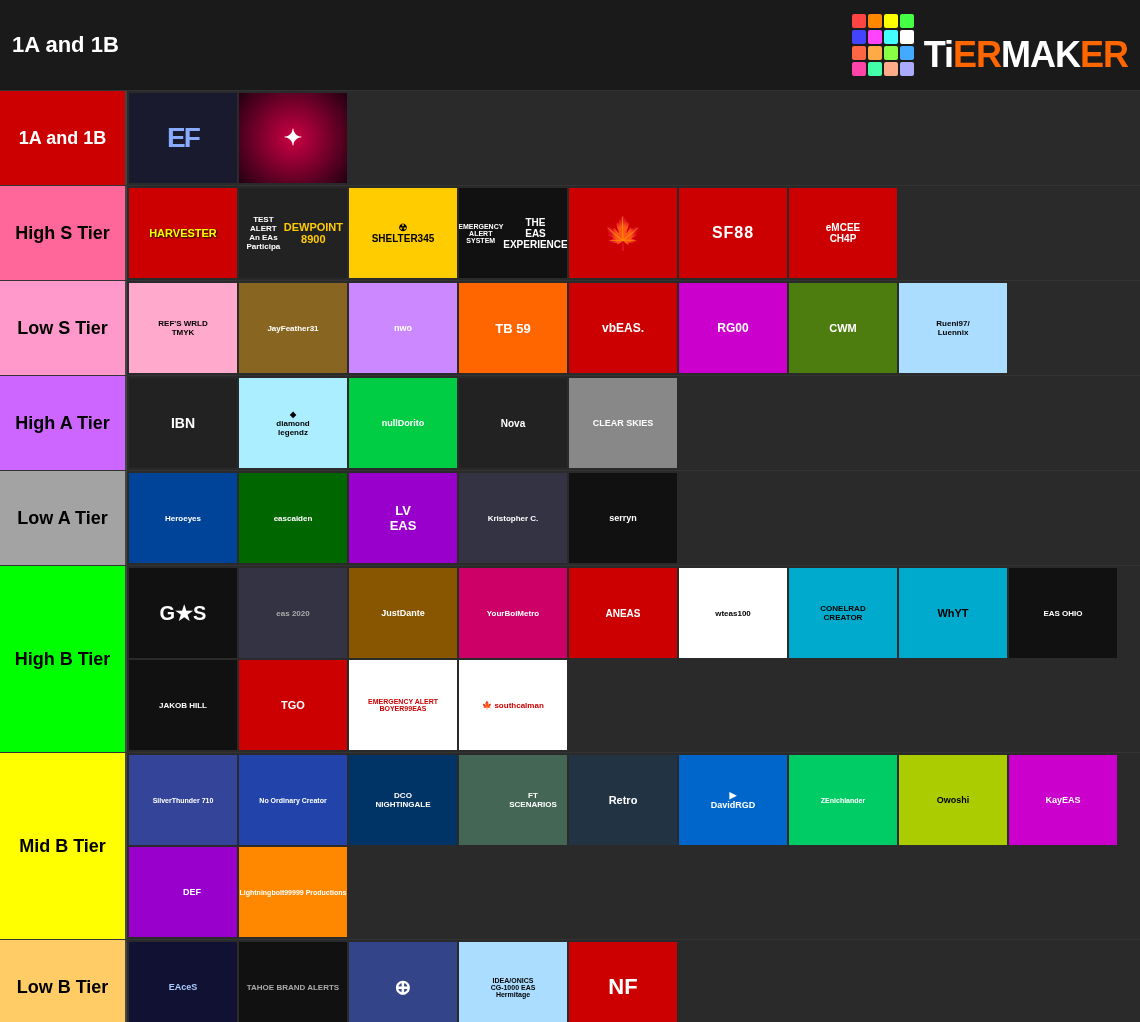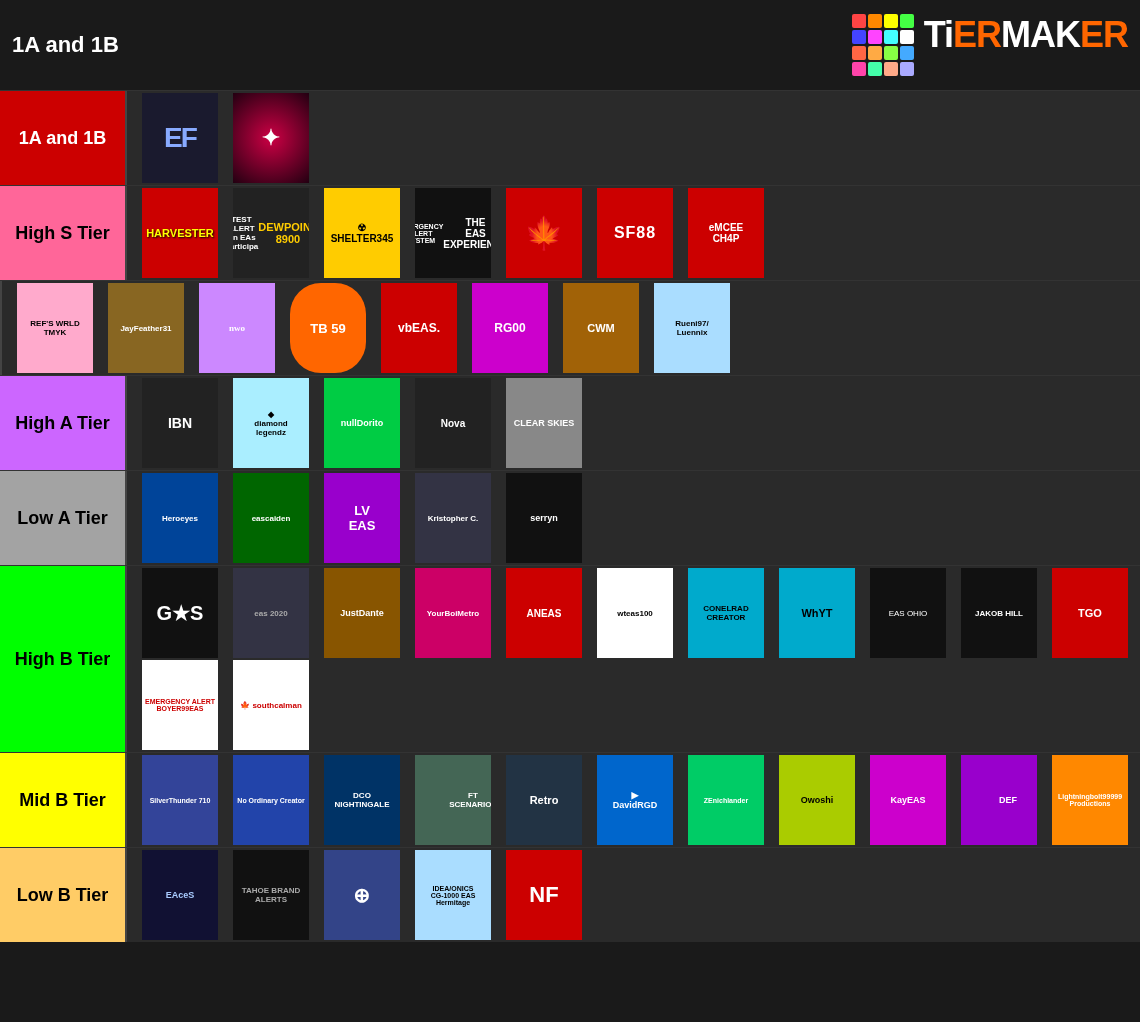--- a/index.html
+++ b/index.html
@@ -15,21 +15,21 @@
     .header {
       background: #1a1a1a;
       display: flex;
       align-items: center;
       justify-content: space-between;
       padding: 8px 12px;
       height: 90px;
     }
     .tiermaker-logo {
       display: flex;
-      align-items: flex-start;
+      align-items: flex-end;
       gap: 10px;
     }
     .logo-grid {
       display: grid;
       grid-template-columns: repeat(4, 14px);
       grid-template-rows: repeat(4, 14px);
       gap: 2px;
     }
     .logo-cell {
       width: 14px;
@@ -67,33 +67,32 @@
       display: flex;
       flex-wrap: wrap;
       flex: 1;
       background: #2a2a2a;
       border-left: 2px solid #444;
       align-items: center;
       padding: 2px;
       gap: 2px;
     }
     .tier-item {
-      width: 76px;
+      width: 108px;
       height: 90px;
       flex-shrink: 0;
       display: flex;
       align-items: center;
       justify-content: center;
       overflow: hidden;
       position: relative;
       font-size: 10px;
       color: white;
       text-align: center;
       font-weight: bold;
-      margin-left: 13px;
     }
     .item-dark { background: #111; color: white; }
   </style>
 </head>
 <body>
 
 <div class="tiermaker-container">
 
   <div class="header">
     <div style="color:white;font-size:22px;font-weight:bold;">1A and 1B</div>
@@ -135,28 +134,29 @@
       <div class="tier-item" style="background:#222;color:#fff;font-size:8px;text-align:center;padding:4px;">TEST ALERT<br>An EAs Participa<br><span style="font-size:11px;color:#ffcc00;font-weight:bold;">DEWPOINT<br>8900</span></div>
       <div class="tier-item" style="background:#ffcc00;color:#000;font-size:10px;font-weight:bold;text-align:center;">☢<br>SHELTER345</div>
       <div class="tier-item" style="background:#111;color:#fff;font-size:7px;text-align:center;padding:2px;">EMERGENCY ALERT SYSTEM<br><span style="font-size:10px;font-weight:bold;">THE<br>EAS<br>EXPERIENCE</span></div>
       <div class="tier-item" style="background:#cc0000;color:#fff;font-size:32px;">🍁</div>
       <div class="tier-item" style="background:#cc0000;color:#fff;font-size:16px;font-weight:900;letter-spacing:1px;">SF88</div>
       <div class="tier-item" style="background:#cc0000;color:#fff;font-size:10px;font-weight:bold;text-align:center;">eMCEE<br>CH4P</div>
     </div>
   </div>
 
   <div class="tier-row">
+    <div class="tier-label" style="background:#ff99cc;color:#000;">Low S Tier</div>
     <div class="tier-items">
       <div class="tier-item" style="background:#ffaacc;color:#000;font-size:8px;font-weight:bold;text-align:center;">REF'S WRLD<br>TMYK</div>
       <div class="tier-item" style="background:#886622;color:#fff;font-size:8px;font-weight:bold;text-align:center;">JayFeather31</div>
-      <div class="tier-item" style="background:#cc88ff;color:#fff;font-size:9px;font-weight:bold;text-align:center;font-family:Liberation Serif, serif;">nwo</div>
-      <div class="tier-item" style="background:#ff6600;color:#fff;font-size:13px;font-weight:900;text-align:center;border-radius:31px;">TB 59</div>
+      <div class="tier-item" style="background:#cc88ff;color:#fff;font-size:9px;font-weight:bold;text-align:center;">nwo</div>
+      <div class="tier-item" style="background:#ff6600;color:#fff;font-size:13px;font-weight:900;text-align:center;">TB 59</div>
       <div class="tier-item" style="background:#cc0000;color:#fff;font-size:12px;font-weight:bold;text-align:center;">vbEAS.</div>
       <div class="tier-item" style="background:#cc00cc;color:#fff;font-size:12px;font-weight:bold;text-align:center;">RG00</div>
-      <div class="tier-item" style="background:#a16207;color:#fff;font-size:11px;font-weight:bold;text-align:left;">CWM</div>
+      <div class="tier-item" style="background:#4d7c0f;color:#fff;font-size:11px;font-weight:bold;text-align:left;">CWM</div>
       <div class="tier-item" style="background:#aaddff;color:#000;font-size:8px;font-weight:bold;text-align:center;">Rueni97/<br>Luennix</div>
     </div>
   </div>
 
   <div class="tier-row">
     <div class="tier-label" style="background:#cc66ff;color:#000;">High A Tier</div>
     <div class="tier-items">
       <div class="tier-item" style="background:#222;color:#fff;font-size:14px;font-weight:bold;text-align:center;">IBN</div>
       <div class="tier-item" style="background:#aaeeff;color:#000;font-size:8px;font-weight:bold;text-align:center;">◆<br>diamond<br>legendz</div>
       <div class="tier-item" style="background:#00cc44;color:#fff;font-size:9px;font-weight:bold;text-align:center;">nullDorito</div>
@@ -180,21 +180,21 @@
     <div class="tier-label" style="background:#00ff00;color:#000;">High B Tier</div>
     <div class="tier-items" style="flex-wrap:wrap;">
       <div class="tier-item" style="background:#111;color:#fff;font-size:20px;font-weight:bold;text-align:center;">G★S</div>
       <div class="tier-item" style="background:#334;color:#aaa;font-size:8px;font-weight:bold;text-align:center;">eas 2020</div>
       <div class="tier-item" style="background:#885500;color:#fff;font-size:9px;font-weight:bold;text-align:center;">JustDante</div>
       <div class="tier-item" style="background:#cc0066;color:#fff;font-size:8px;font-weight:bold;text-align:center;">YourBoiMetro</div>
       <div class="tier-item" style="background:#cc0000;color:#fff;font-size:10px;font-weight:bold;text-align:center;">ANEAS</div>
       <div class="tier-item" style="background:#fff;color:#000;font-size:8px;font-weight:bold;text-align:center;">wteas100</div>
       <div class="tier-item" style="background:#00aacc;color:#000;font-size:8px;font-weight:bold;text-align:center;">CONELRAD<br>CREATOR</div>
       <div class="tier-item" style="background:#00aacc;color:#000;font-size:11px;font-weight:bold;text-align:center;">WhYT</div>
-      <div class="tier-item" style="background:#111;color:#fff;font-size:8px;font-weight:normal;text-align:center;">EAS OHIO</div>
+      <div class="tier-item" style="background:#111;color:#fff;font-size:8px;font-weight:bold;text-align:center;">EAS OHIO</div>
       <div class="tier-item" style="background:#111;color:#fff;font-size:8px;font-weight:bold;text-align:center;">JAKOB HILL</div>
       <div class="tier-item" style="background:#cc0000;color:#fff;font-size:11px;font-weight:bold;text-align:center;">TGO</div>
       <div class="tier-item" style="background:#fff;color:#cc0000;font-size:7px;font-weight:bold;text-align:center;">EMERGENCY ALERT<br>BOYER99EAS</div>
       <div class="tier-item" style="background:#fff;color:#cc0000;font-size:8px;font-weight:bold;text-align:center;">🍁 southcalman</div>
     </div>
   </div>
 
   <div class="tier-row">
     <div class="tier-label" style="background:#ffff00;color:#000;">Mid B Tier</div>
     <div class="tier-items">

